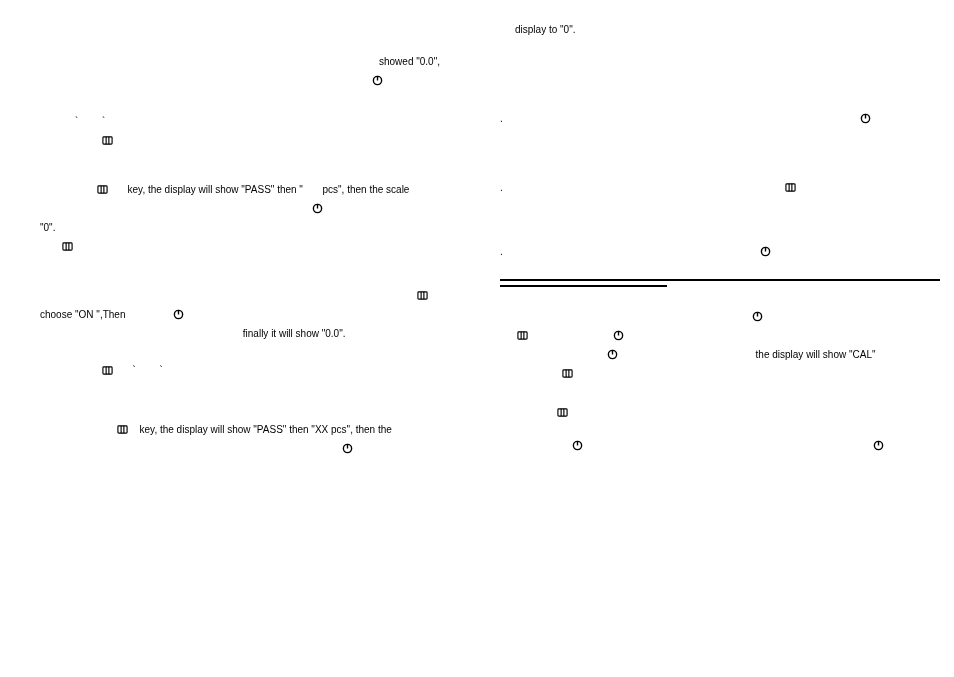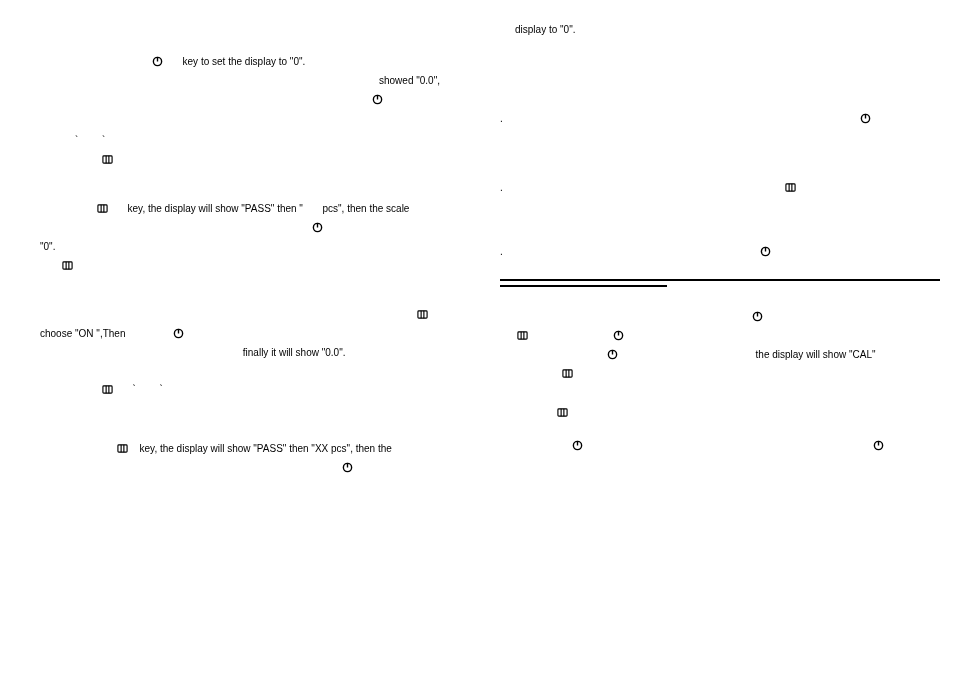--- a/index.html
+++ b/index.html
@@ -61,30 +61,20 @@
 </style>
 </head>
 <body>
 
 <div class="page">
 
   <div class="col left">
 
     <div class="pushdown"></div>
 
-    <div class="line" style="margin-left:110px;">
-      <span class="power-icon">
-        <svg width="11" height="11" viewBox="0 0 24 24">
-            <circle cx="12" cy="12" r="9" fill="none" stroke="#000" stroke-width="3"></circle>
-            <line x1="12" y1="2" x2="12" y2="12" stroke="#000" stroke-width="3"></line>
-          </svg>
-      </span>
-      <span class="gap1"></span>
-      <span class="frag">key to set the display to "0".</span>
-    </div>
 
     <div class="line" style="text-align:right; padding-right:40px;">
       <span class="frag">showed "0.0",</span>
     </div>
 
     <div class="line" style="margin-left:330px;">
       <span class="power-icon">
         <svg width="11" height="11" viewBox="0 0 24 24">
             <circle cx="12" cy="12" r="9" fill="none" stroke="#000" stroke-width="3"></circle>
             <line x1="12" y1="2" x2="12" y2="12" stroke="#000" stroke-width="3"></line>

